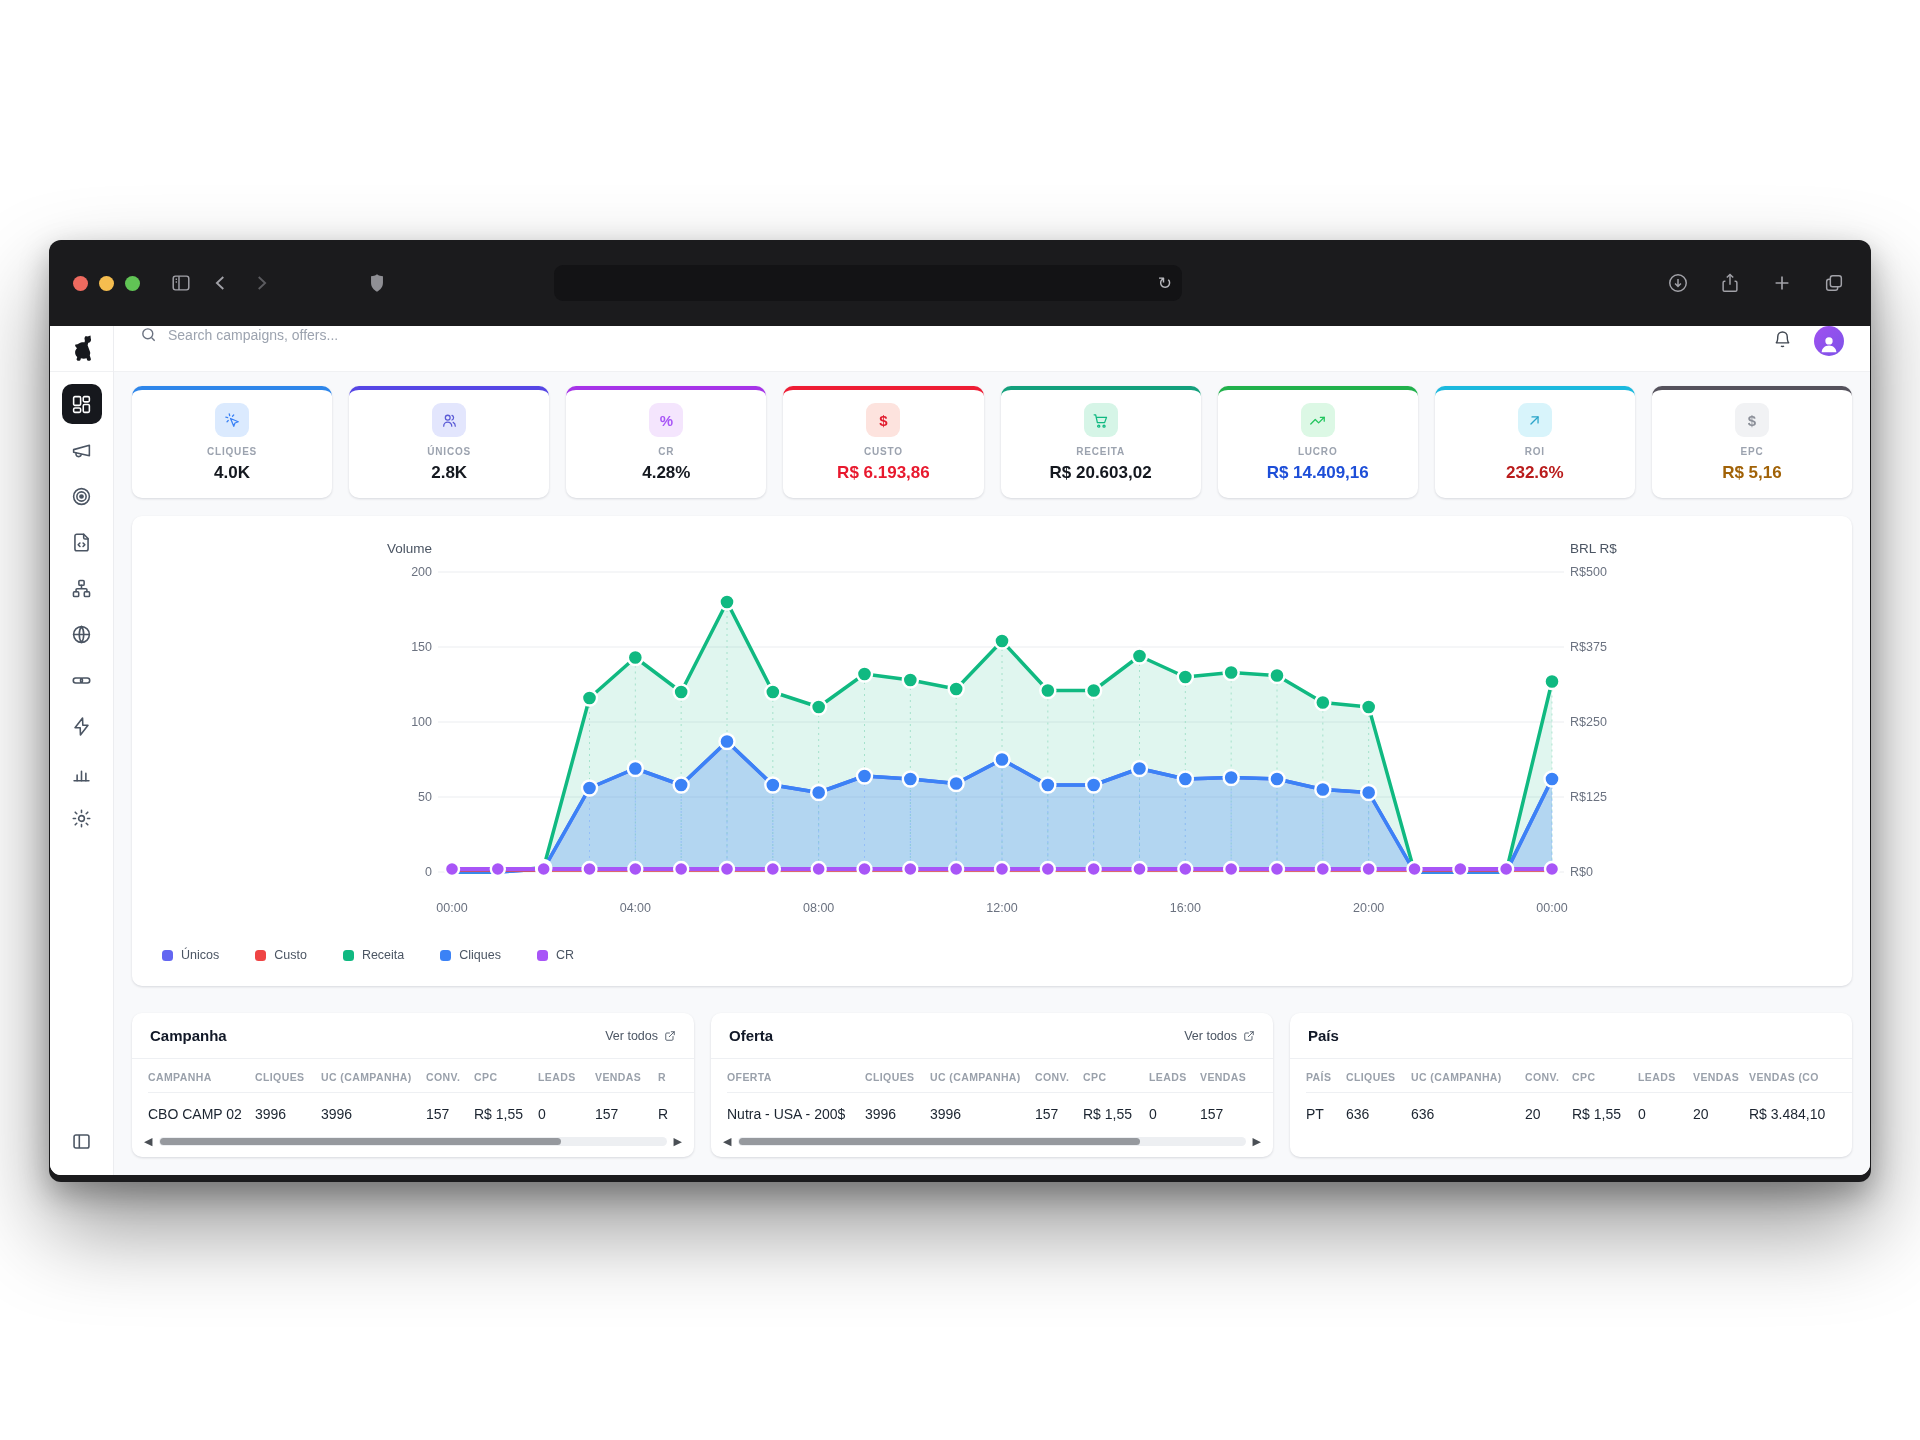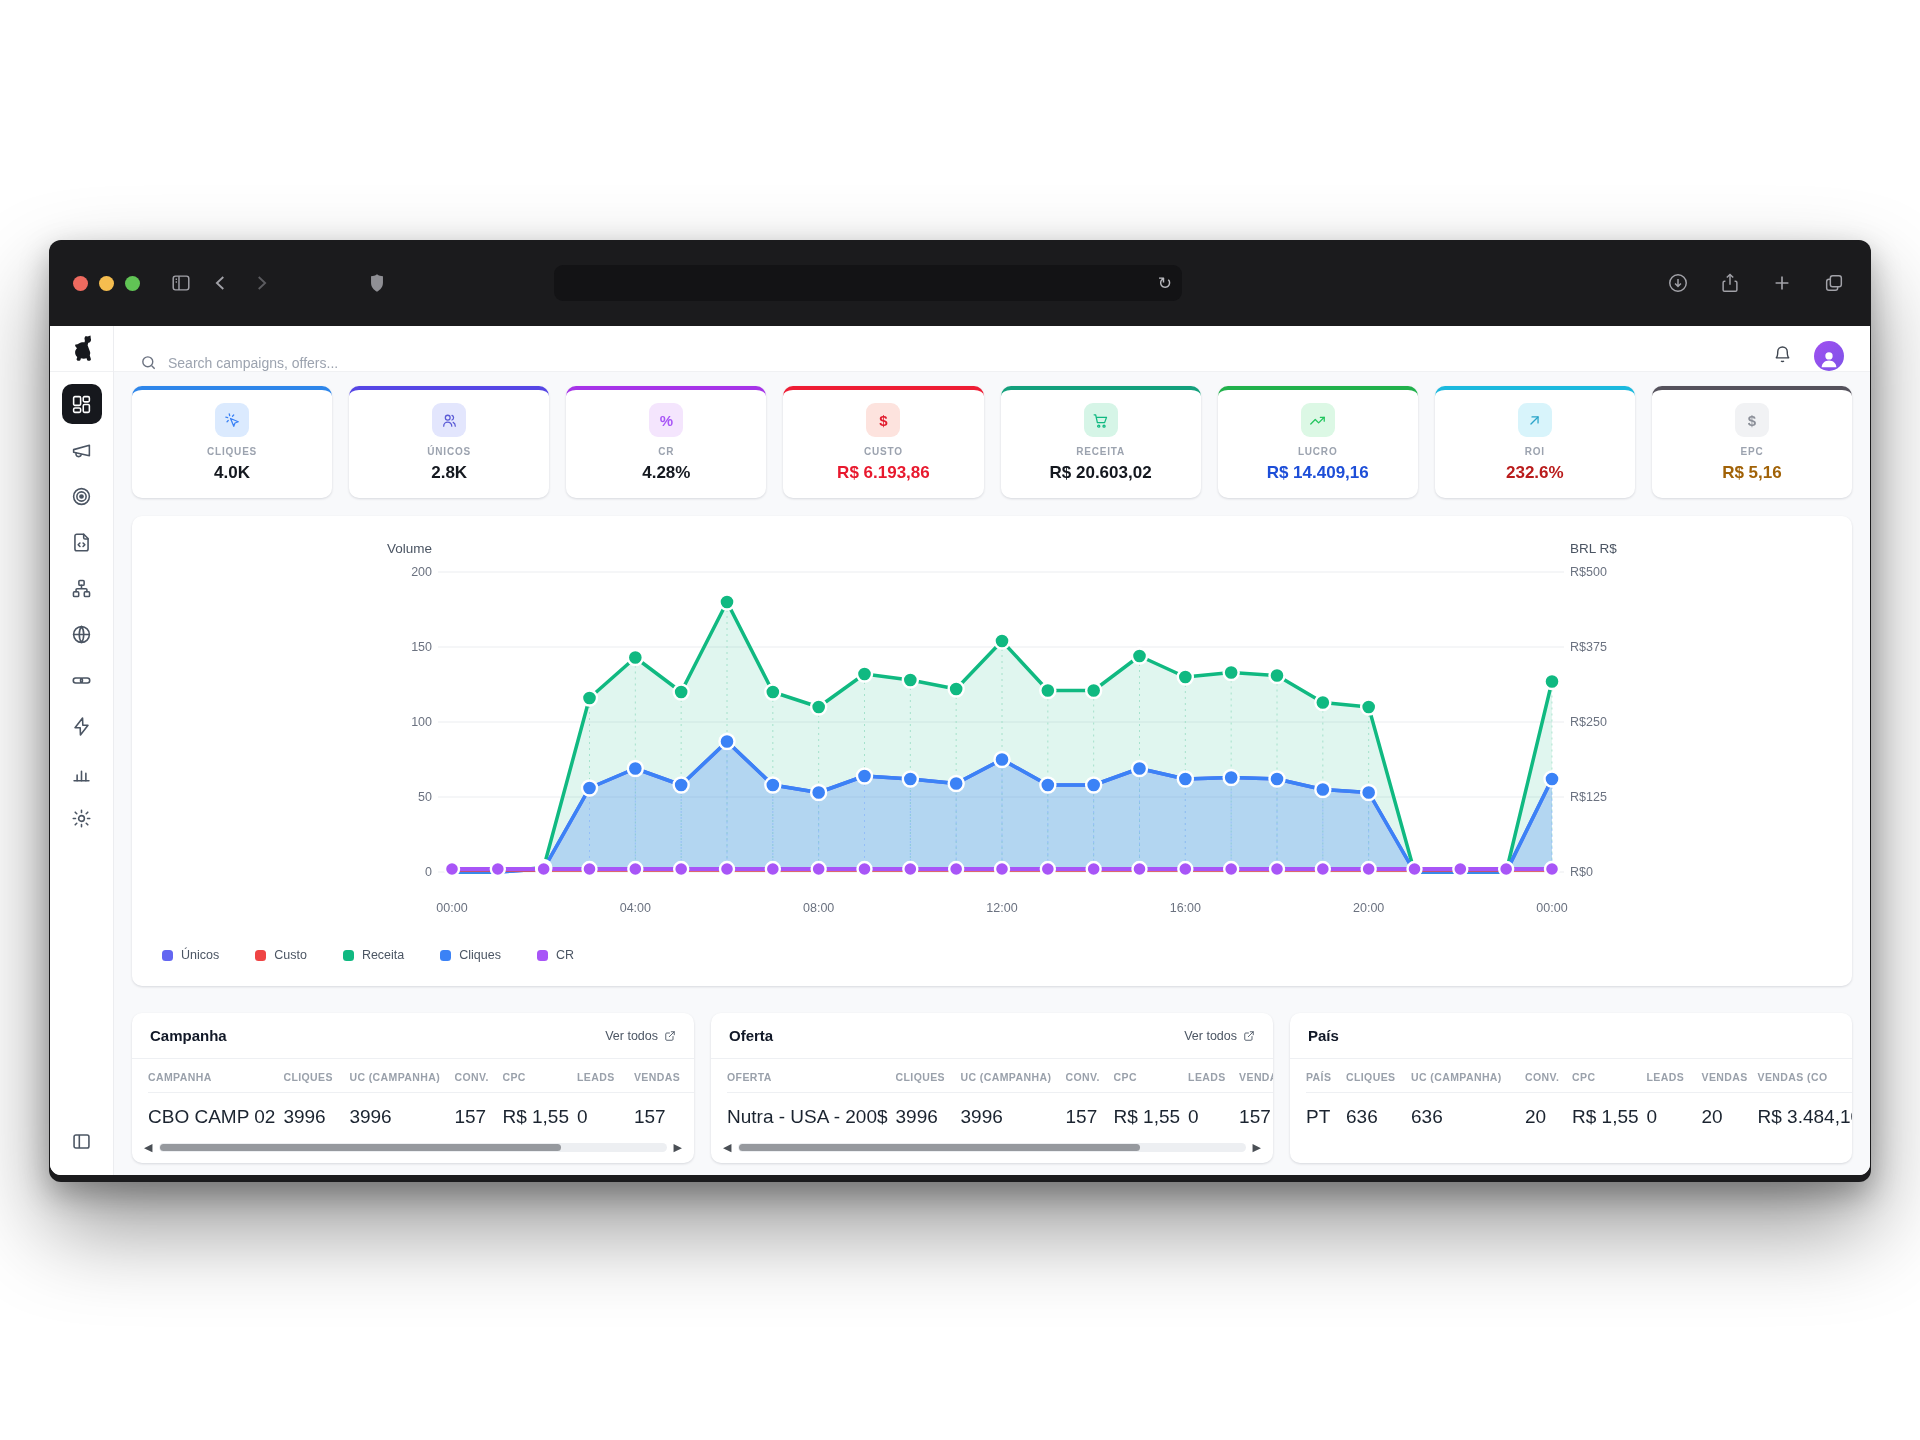--- a/index.html
+++ b/index.html
@@ -33,21 +33,21 @@
   .logo-box svg { width:30px; height:30px; }
   .side-nav { display:flex; flex-direction:column; align-items:center; gap:6px; padding-top:12px; }
   .nav-item { width:40px; height:40px; border-radius:10px; display:flex; align-items:center;
     justify-content:center; color:#4b5563; cursor:pointer; }
   .nav-item svg { width:21px; height:21px; }
   .nav-item.active { background:#16181d; color:#ffffff; }
   .side-bottom { margin-top:auto; padding-bottom:14px; }
 
   .app-main { flex:1; min-width:0; display:flex; flex-direction:column; background:#f8f9fb; }
   .app-header { height:46px; flex:0 0 46px; background:#fff; border-bottom:1px solid #f0f1f3;
-    display:flex; align-items:flex-end; padding:0 26px; gap:12px; }
+    display:flex; align-items:flex-start; padding:0 26px; gap:12px; }
   .search-wrap { display:flex; align-items:center; gap:11px; color:#6b7280; flex:1; }
   .search-wrap svg { width:17px; height:17px; }
   .search-input { border:none; outline:none; background:transparent; font-size:14px; color:#374151;
     width:420px; font-family:"Liberation Sans", sans-serif; }
   .search-input::placeholder { color:#9ca3af; }
   .hdr-right { display:flex; align-items:center; gap:22px; }
   .bell { color:#3f4650; }
   .bell svg { width:19px; height:19px; }
   .avatar { width:30px; height:30px; border-radius:50%; overflow:hidden;
     background:linear-gradient(135deg,#a050f0 0%, #7d53e8 100%); position:relative; }
@@ -78,21 +78,21 @@
     box-shadow:0 1px 2px rgba(16,24,40,.05), 0 1px 3px rgba(16,24,40,.09); }
   .tc-head { display:flex; align-items:center; justify-content:space-between; padding:14px 18px;
     border-bottom:1px solid #eef0f3; }
   .tc-title { font-size:15px; font-weight:bold; color:#111827; }
   .tc-link { display:flex; align-items:center; gap:6px; font-size:12.5px; color:#4b5563; cursor:pointer; }
   .tc-link svg { width:12px; height:12px; }
   .tc-scroll { overflow:hidden; padding:0 0 0 16px; }
   .tc-scroll table { border-collapse:collapse; white-space:nowrap; }
   .tc-scroll th { font-size:10.5px; letter-spacing:.4px; color:#9aa1ab; font-weight:bold;
     text-align:left; padding:12px 8px 9px 0; border-bottom:1px solid #eef0f3; }
-  .tc-scroll td { font-size:19px; color:#1b2430; padding:13px 8px 12px 0;margin-left:36px; }
+  .tc-scroll td { font-size:14px; color:#1b2430; padding:13px 8px 12px 0;margin-left:36px; }
   .tc-scroll tbody tr + tr td { border-top:1px solid #f1f3f5; }
   .hscroll { display:flex; align-items:center; gap:7px; padding:2px 12px 10px 12px; }
   .hs-arrow { font-size:11px; color:#4a4f55; line-height:1; cursor:pointer; }
   .hs-track { flex:1; height:9px; background:#edeff2; border-radius:5px; position:relative; }
   .hs-thumb { position:absolute; left:1px; top:1px; bottom:1px; width:79%; background:#96999e; border-radius:5px; cursor:grab; }
 </style>
 </head>
 <body>
 
 <div class="stage">

